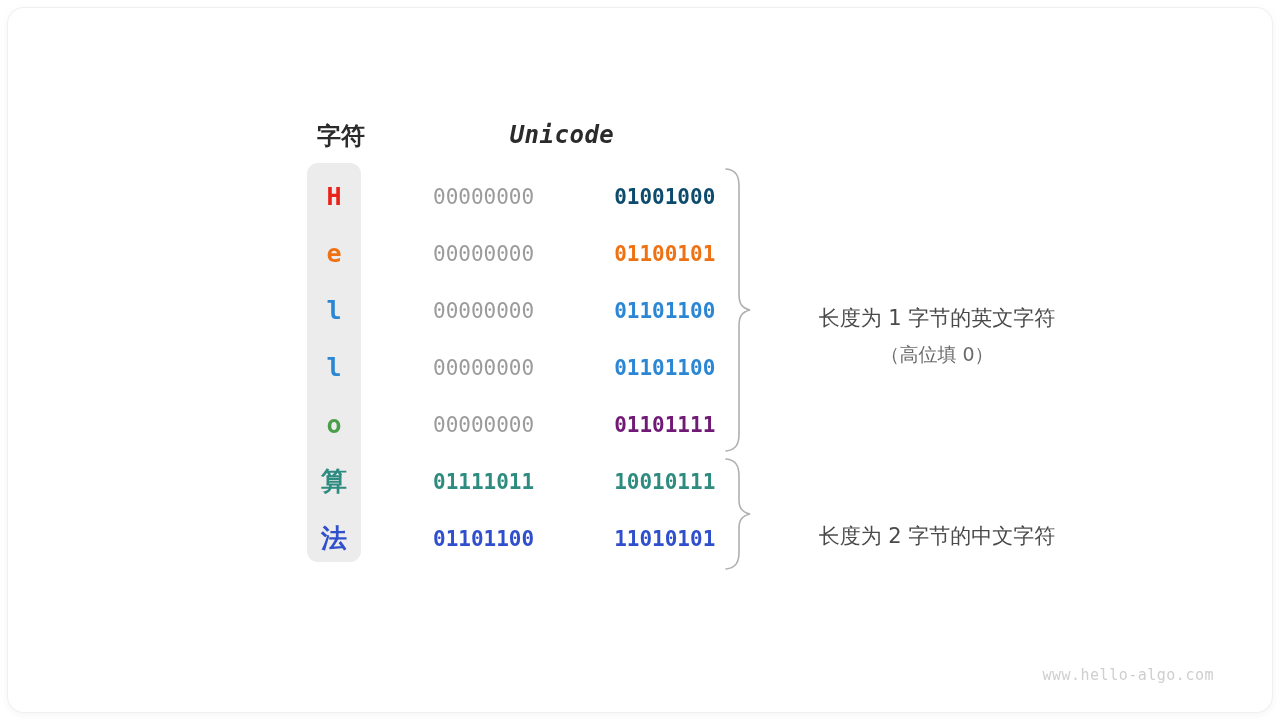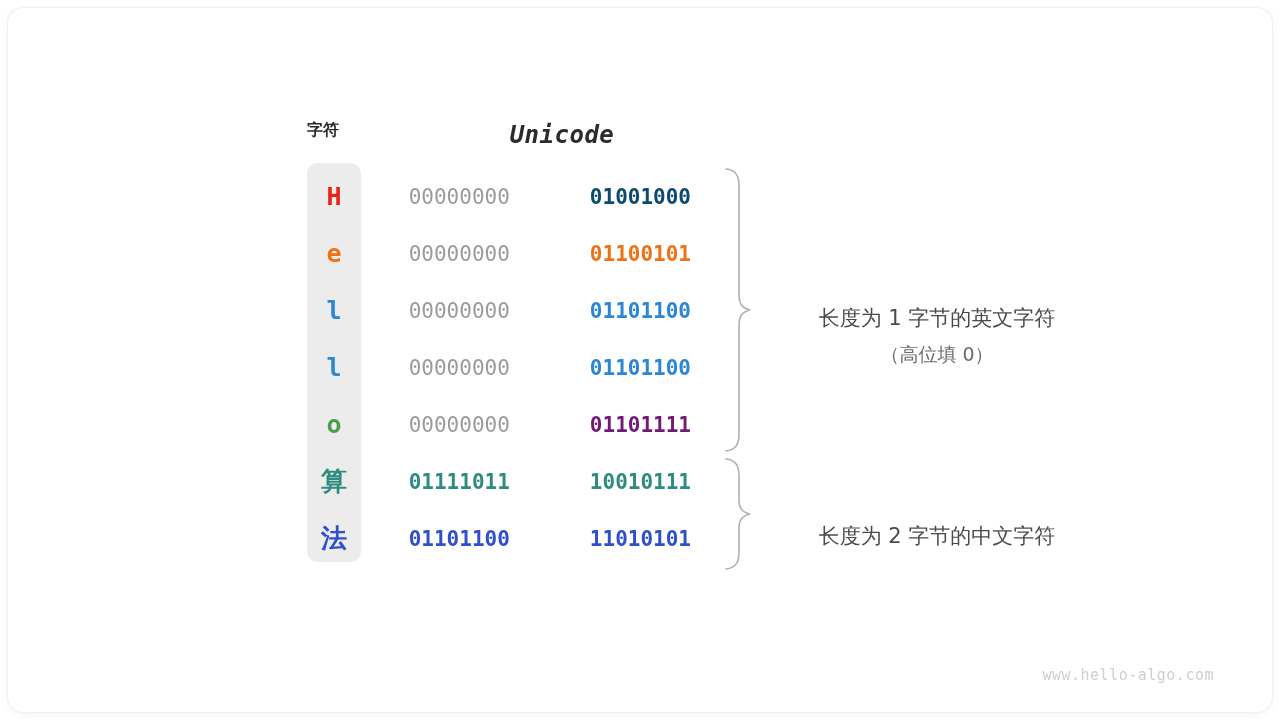--- a/index.html
+++ b/index.html
@@ -40,21 +40,22 @@
   .col-header {
     position: absolute;
     color: #2b2b2b;
     font-weight: bold;
     white-space: nowrap;
   }
   #header-char {
     left: 299px;
     top: 112px;
     width: 68px;
-    font-size: 16px;
+    text-align: center;
+    font-size: 24px;
     font-family: "Liberation Sans", "DejaVu Sans", sans-serif;
   }
   #header-unicode {
     left: 425px;
     top: 113px;
     width: 258px;
     text-align: center;
     font-size: 24px;
     font-family: "DejaVu Sans Mono", "Liberation Mono", monospace;
     letter-spacing: 0.5px;
@@ -89,21 +90,21 @@
   }
 
   
   .bin-cell {
     position: absolute;
     left: 425px;
     width: 258px;
     height: 57px;
     display: flex;
     align-items: center;
-    justify-content: flex-end;
+    justify-content: space-between;
     font-family: "DejaVu Sans Mono", "Liberation Mono", monospace;
     font-size: 21px;
     white-space: pre;
     gap: 40px;
   }
   .byte-hi {
     color: #9b9b9b;
     font-weight: normal;
   }
   .byte-lo {
@@ -178,21 +179,21 @@
         <div class="bin-cell" style="top: 160px;"><span class="byte-hi">00000000</span><span class="byte-sep"></span><span class="byte-lo" style="color: #0c4a6e;">01001000</span></div>
         <div class="char-cell" style="top: 217px; color: rgb(238, 114, 20);">e</div>
         <div class="bin-cell" style="top: 217px;"><span class="byte-hi">00000000</span><span class="byte-sep"></span><span class="byte-lo" style="color: rgb(238, 114, 20);">01100101</span></div>
         <div class="char-cell" style="top: 274px; color: rgb(43, 134, 212);">l</div>
         <div class="bin-cell" style="top: 274px;"><span class="byte-hi">00000000</span><span class="byte-sep"></span><span class="byte-lo" style="color: rgb(43, 134, 212);">01101100</span></div>
         <div class="char-cell" style="top: 331px; color: rgb(43, 134, 212);">l</div>
         <div class="bin-cell" style="top: 331px;"><span class="byte-hi">00000000</span><span class="byte-sep"></span><span class="byte-lo" style="color: rgb(43, 134, 212);">01101100</span></div>
         <div class="char-cell" style="top: 388px; color: rgb(74, 158, 73);">o</div>
         <div class="bin-cell" style="top: 388px;"><span class="byte-hi">00000000</span><span class="byte-sep"></span><span class="byte-lo" style="color: #701a75;">01101111</span></div>
         <div class="char-cell cjk" style="top: 445px; color: rgb(46, 139, 127);">算</div>
-        <div class="bin-cell" style="top: 445px;"><span class="byte-hi" style="color: rgb(46, 139, 127); font-weight: bold; margin-left: 35px;">01111011</span><span class="byte-sep"></span><span class="byte-lo" style="color: rgb(46, 139, 127);">10010111</span></div>
+        <div class="bin-cell" style="top: 445px;"><span class="byte-hi" style="color: rgb(46, 139, 127); font-weight: bold;">01111011</span><span class="byte-sep"></span><span class="byte-lo" style="color: rgb(46, 139, 127);">10010111</span></div>
         <div class="char-cell cjk" style="top: 502px; color: rgb(47, 79, 205);">法</div>
         <div class="bin-cell" style="top: 502px;"><span class="byte-hi" style="color: rgb(47, 79, 205); font-weight: bold;">01101100</span><span class="byte-sep"></span><span class="byte-lo" style="color: rgb(47, 79, 205);">11010101</span></div>
       </div>
 
     <svg class="brace-svg" id="brace-1" width="30" height="288" viewBox="0 0 30 288" aria-hidden="true">
       <path d="M2,3 C12,4 15,10 15,20 L15,128 C15,138 18,142 26,144 C18,146 15,150 15,160 L15,268 C15,278 12,284 2,285" fill="none" stroke="#b0b0b0" stroke-width="1.6" stroke-linecap="round"></path>
     </svg>
 
     <svg class="brace-svg" id="brace-2" width="30" height="116" viewBox="0 0 30 116" aria-hidden="true">
       <path d="M2,3 C12,4 15,10 15,20 L15,44 C15,52 18,56 26,58 C18,60 15,64 15,72 L15,96 C15,106 12,112 2,113" fill="none" stroke="#b0b0b0" stroke-width="1.6" stroke-linecap="round"></path>

